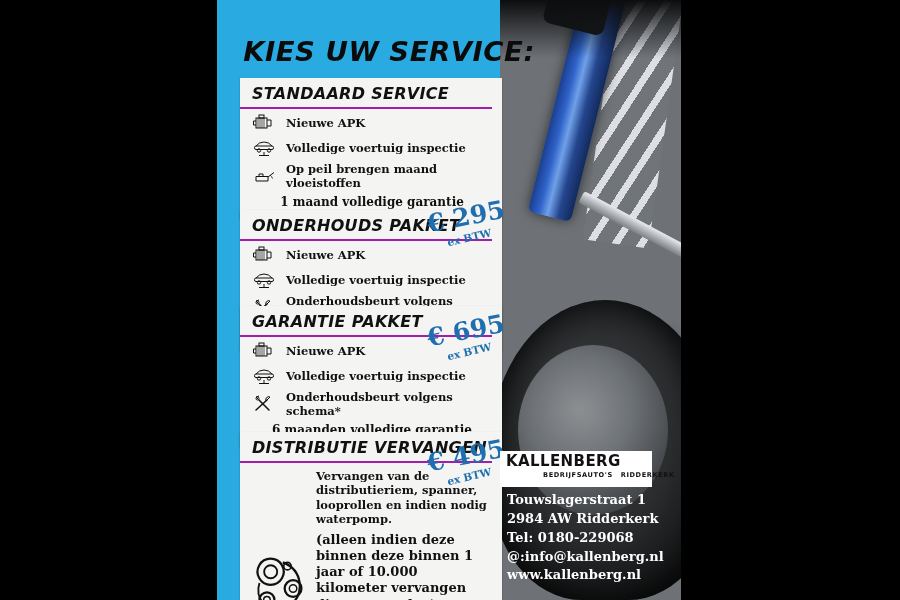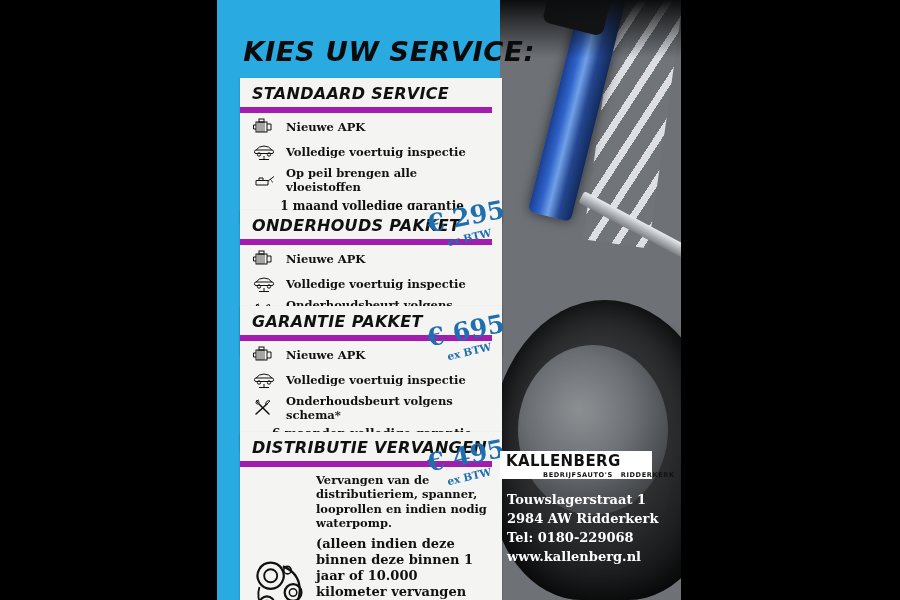--- a/index.html
+++ b/index.html
@@ -126,21 +126,21 @@
     box-shadow: 0 1px 2px rgba(0,0,0,.25);
   }
   .card-title {
     font-family: "DejaVu Sans", sans-serif;
     font-weight: bold;
     font-style: italic;
     font-size: 16px;
     color: #111;
     text-transform: uppercase;
     padding: 6px 0 4px 12px;
-    border-bottom: 6px solid #a21caf;
+    border-bottom: 2px solid #a21caf;
     margin: 0 10px 0 0;
     letter-spacing: .3px;
   }
   .card-body {
     padding: 0 10px 8px 12px;
   }
   .line {
     display: flex;
     align-items: center;
     gap: 8px;
@@ -219,21 +219,21 @@
     font-size: 8.2px;
     font-weight: bold;
     color: #0a0a0a;
     line-height: 1.35;
   }
 
   
   .logo-box {
     position: absolute;
     left: 500px; top: 451px;
-    width: 152px; height: 28px;
+    width: 152px; height: 36px;
     background: #ffffff;
     padding: 3px 0 0 6px;
     box-sizing: border-box;
   }
   .logo-name {
     font-family: "DejaVu Sans", sans-serif;
     font-weight: bold;
     font-size: 15px;
     letter-spacing: .4px;
     color: #111;
@@ -311,21 +311,21 @@
         </svg>
         <span class="line-text">Volledige voertuig inspectie</span>
       </div>
       <div class="line">
         <svg class="icon" viewBox="0 0 52 40">
           <path d="M8 30 h24 v-9 h-24 z" fill="none" stroke="#111" stroke-width="2"></path>
           <path d="M32 22 l12 -9" stroke="#111" stroke-width="2"></path>
           <path d="M14 21 v-5 h8 v5" fill="none" stroke="#111" stroke-width="2"></path>
           <path d="M36 18 q4 3 5 7" fill="none" stroke="#111" stroke-width="1.6"></path>
         </svg>
-        <span class="line-text">Op peil brengen  alle vloeistoffen</span>
+        <span class="line-text">Op peil brengen  maand vloeistoffen</span>
       </div>
       <div class="line-center">1 maand volledige garantie</div>
     </div>
   </div>
 
   <div class="card" style="top:210px;">
     <div class="card-title">Onderhouds Pakket</div>
     <div class="card-body">
       <div class="line">
         <svg class="icon" viewBox="0 0 52 40">
@@ -439,16 +439,17 @@
       <span>BEDRIJFSAUTO'S</span>
       <i class="bar"></i>
       <span>RIDDERKERK</span>
     </div>
   </div>
 
   <div class="contact">
     <div>Touwslagerstraat 1</div>
     <div>2984 AW Ridderkerk</div>
     <div>Tel: 0180-229068</div>
+    <div>@:info@kallenberg.nl</div>
     <div>www.kallenberg.nl</div>
   </div>
 
 </div>
 
 </body></html>

